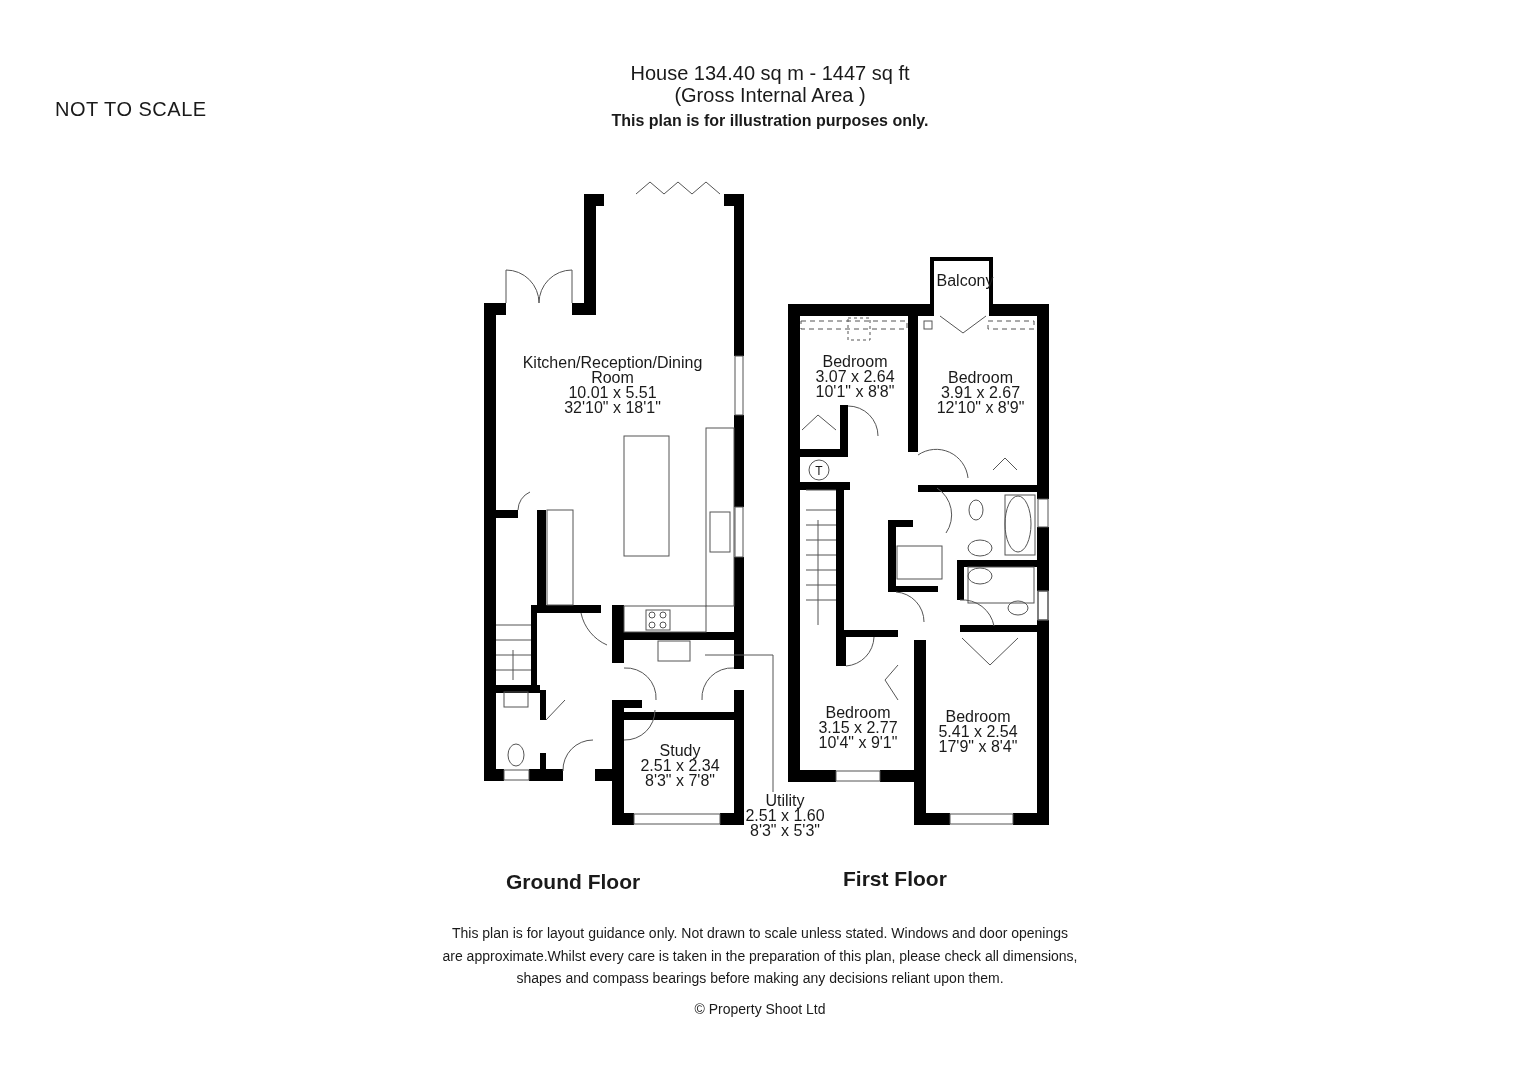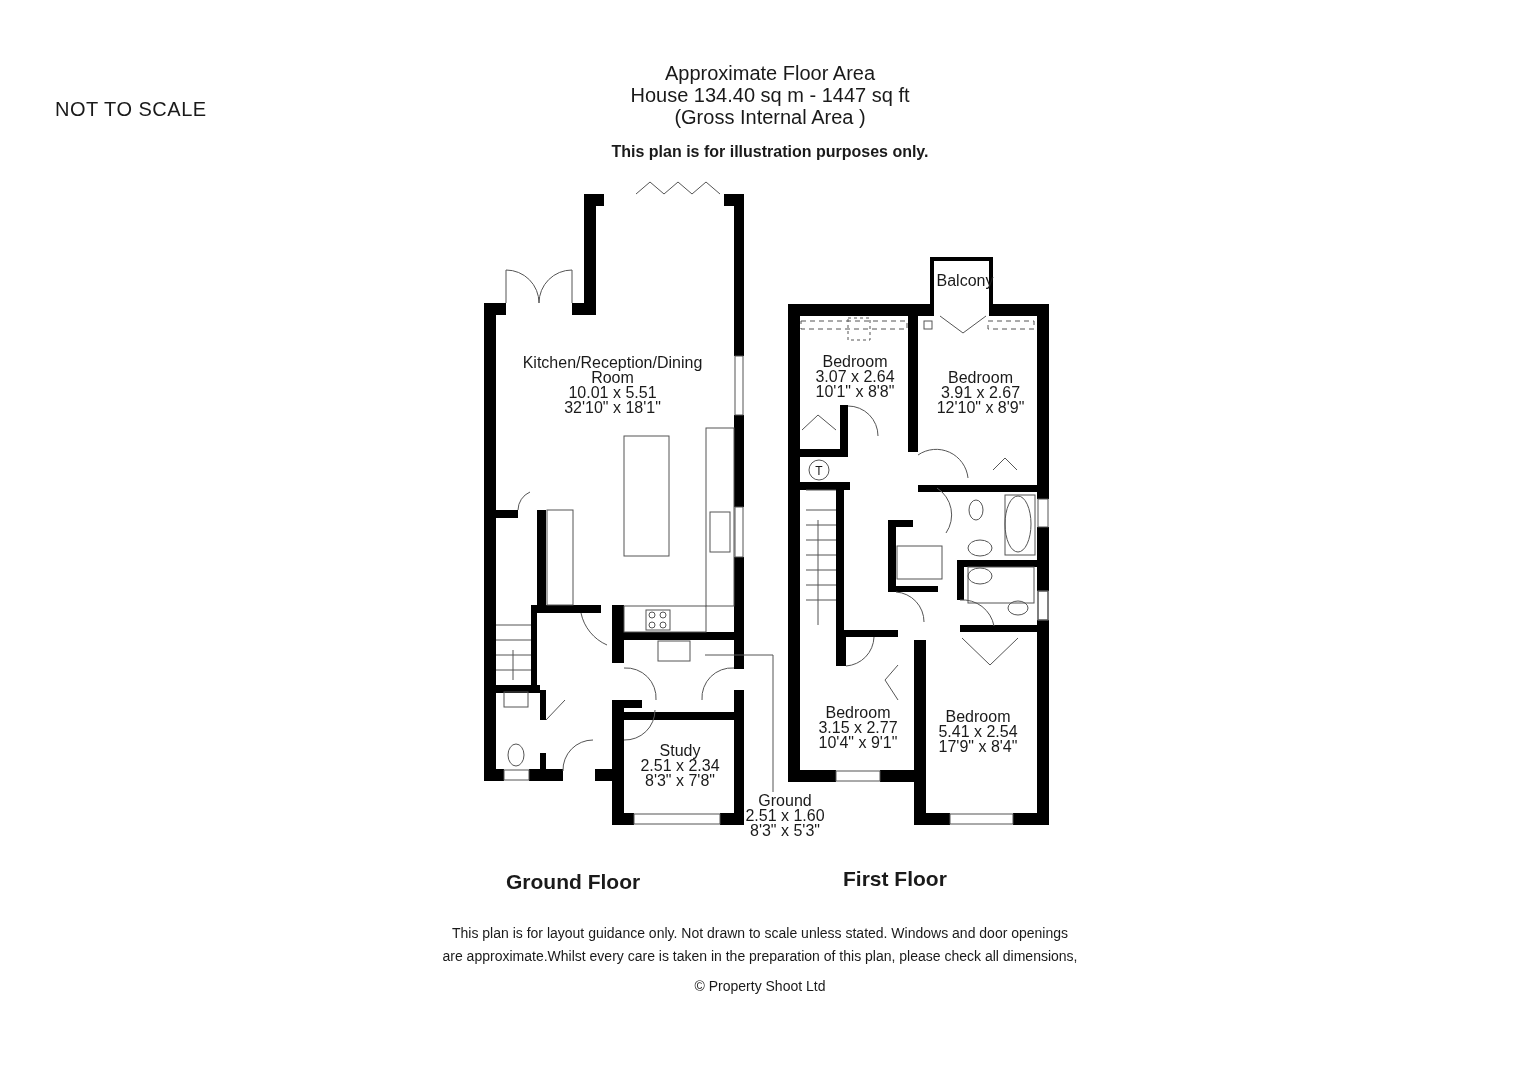--- a/index.html
+++ b/index.html
@@ -1,34 +1,33 @@
 <!DOCTYPE html>
 <html><head>
 <meta charset="utf-8">
 <style>
   html,body{margin:0;padding:0;background:#fff;}
   body{width:1528px;height:1080px;position:relative;overflow:hidden;font-family:"DejaVu Sans",sans-serif;color:#1a1a1a;}
   .abs{position:absolute;}
   .not-to-scale{left:55px;top:98px;font-size:20px;letter-spacing:0.5px;font-family:"Liberation Sans",sans-serif;}
   .header{left:560px;top:62px;width:420px;text-align:center;font-family:"Liberation Sans",sans-serif;}
   .header .l{font-size:20px;line-height:22px;}
-  .header .b{font-size:16px;font-weight:bold;margin-top:15px;}
+  .header .b{font-size:16px;font-weight:bold;margin-top:6px;}
   .floor-label{font-family:"Liberation Sans",sans-serif;font-weight:bold;font-size:21px;}
   .disclaimer{left:280px;top:922px;width:960px;text-align:center;font-family:"Liberation Sans",sans-serif;font-size:14px;line-height:22.5px;}
   .copyright{margin-top:8px;}
   svg{position:absolute;left:0;top:0;}
   .rl{position:absolute;text-align:center;font-family:"Liberation Sans",sans-serif;font-size:16px;line-height:15px;}
 </style>
 </head>
 <body>
 
 <div class="abs not-to-scale">NOT TO SCALE</div>
 
 <div class="abs header">
-  <div class="l">Approximate Floor Area</div>
   <div class="l">House 134.40 sq m - 1447 sq ft</div>
   <div class="l">(Gross Internal Area )</div>
   <div class="b">This plan is for illustration purposes only.</div>
 </div>
 
 <svg width="1528" height="1080" viewBox="0 0 1528 1080">
   <g fill="#000" stroke="none">
 
     <rect x="484" y="303" width="12" height="478"></rect>
     <rect x="484" y="303" width="22" height="12"></rect>
@@ -183,21 +182,21 @@
   <div>Room</div>
   <div>10.01 x 5.51</div>
   <div>32'10" x 18'1"</div>
 </div>
 <div class="rl" style="left:630px;top:743px;width:100px;">
   <div>Study</div>
   <div>2.51 x 2.34</div>
   <div>8'3" x 7'8"</div>
 </div>
 <div class="rl" style="left:740px;top:793px;width:90px;">
-  <div>Ground</div>
+  <div>Utility</div>
   <div>2.51 x 1.60</div>
   <div>8'3" x 5'3"</div>
 </div>
 
 <div class="rl" style="left:932px;top:273px;width:66px;">Balcony</div>
 <div class="rl" style="left:812px;top:464px;width:14px;font-size:12px;">T</div>
 <div class="rl" style="left:805px;top:354px;width:100px;">
   <div>Bedroom</div>
   <div>3.07 x 2.64</div>
   <div>10'1" x 8'8"</div>
@@ -217,14 +216,15 @@
   <div>5.41 x 2.54</div>
   <div>17'9" x 8'4"</div>
 </div>
 
 <div class="abs floor-label" style="left:506px;top:870px;">Ground Floor</div>
 <div class="abs floor-label" style="left:843px;top:867px;">First Floor</div>
 
 <div class="abs disclaimer">
   <div>This plan is for layout guidance only. Not drawn to scale unless stated. Windows and door openings</div>
   <div>are approximate.Whilst every care is taken in the preparation of this plan, please check all dimensions,</div>
+  <div>shapes and compass bearings before making any decisions reliant upon them.</div>
   <div class="copyright">© Property Shoot Ltd</div>
 </div>
 
 </body></html>

